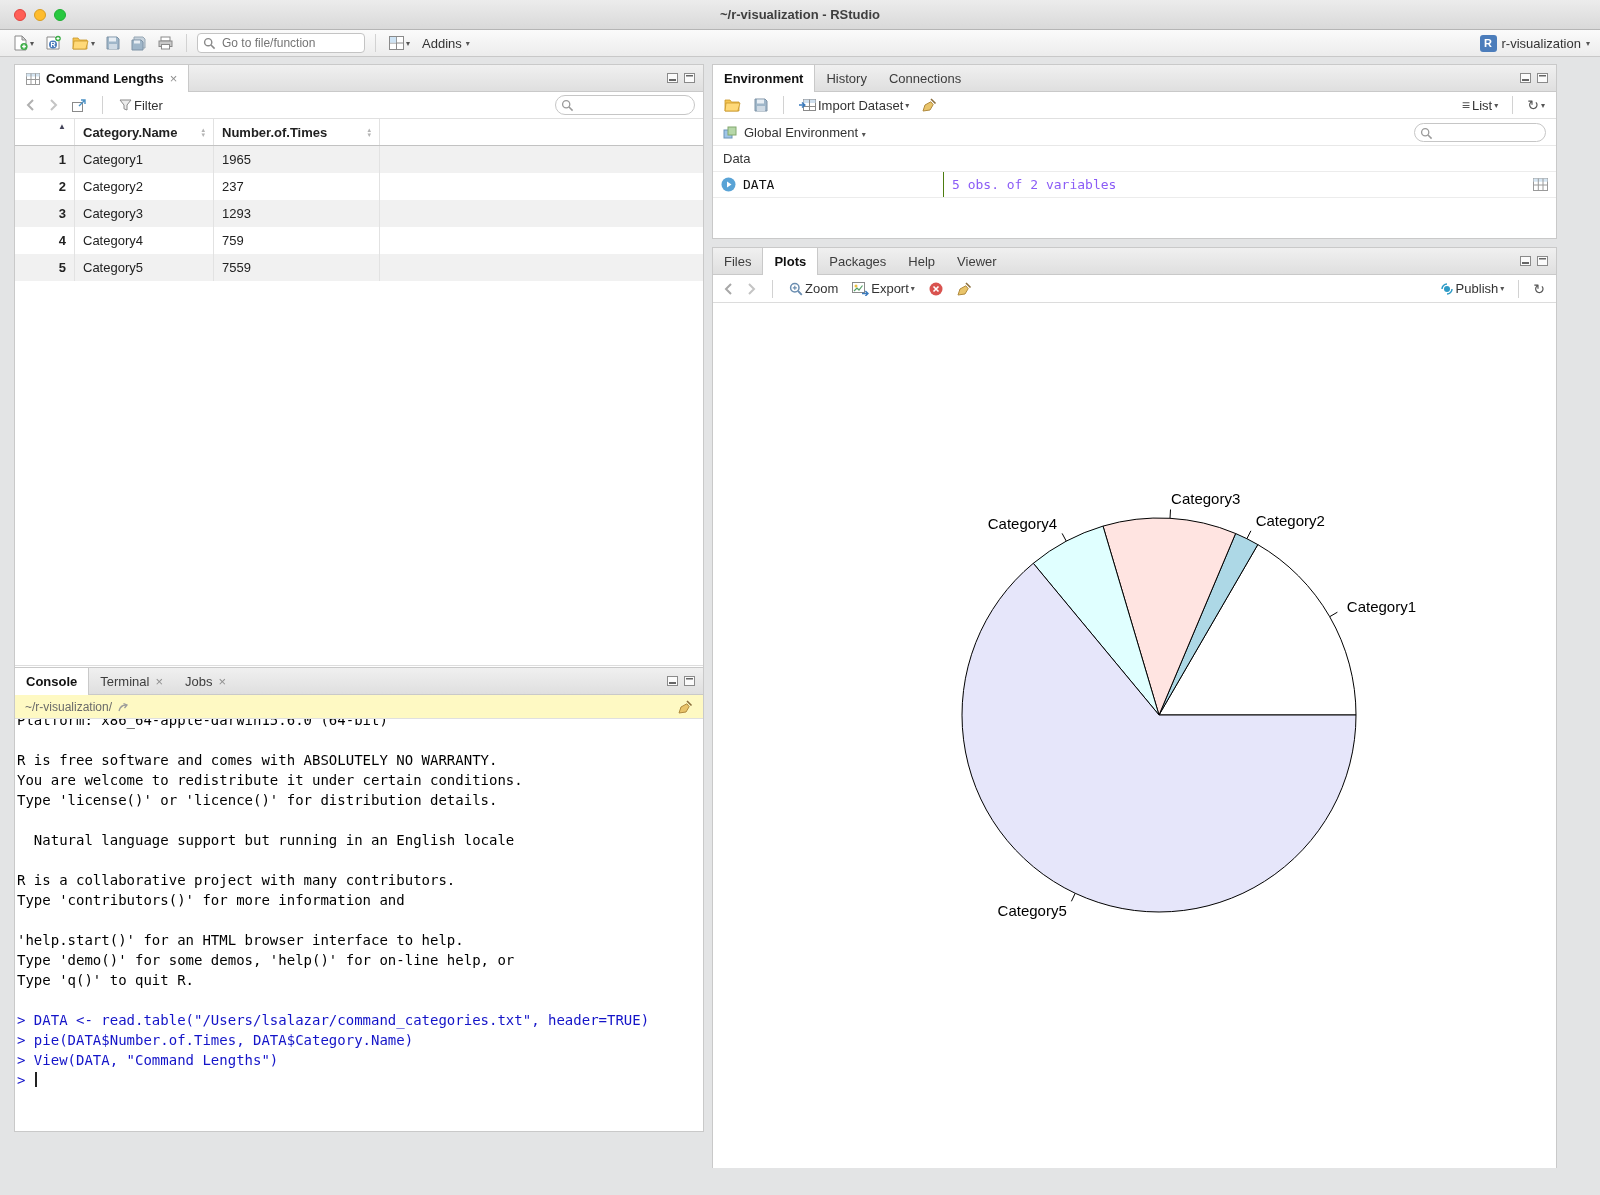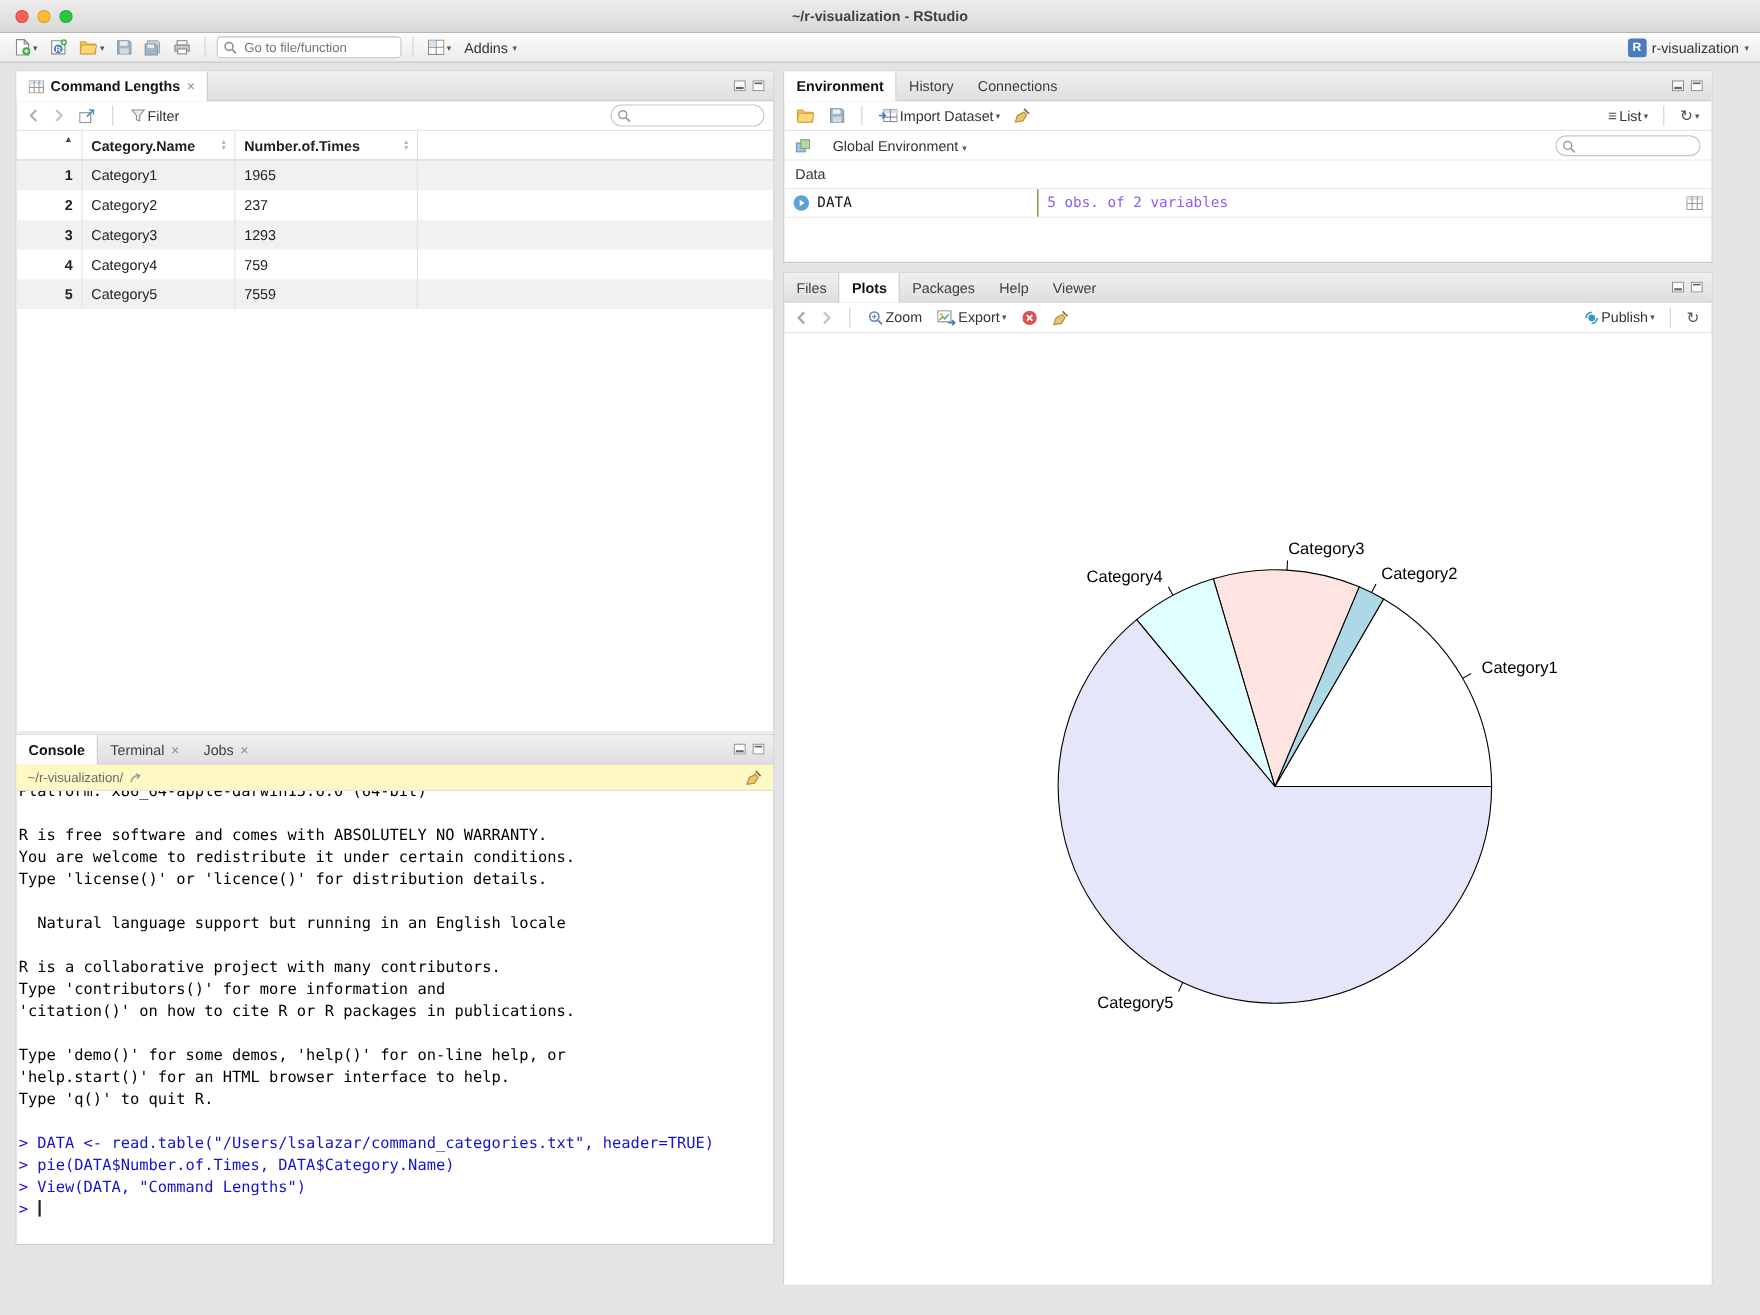--- a/index.html
+++ b/index.html
@@ -84,21 +84,21 @@
   .cline.cmd { color:#1414c8; }
   .console-body .cline:first-child { margin-top:-11px; }
   .cursor { display:inline-block; width:2px; height:15px; background:#222;
     vertical-align:-2px; margin-left:1px; }
 
   
   .env-toolbar { display:flex; align-items:center; height:27px; padding:0 8px; gap:7px;
     border-bottom:1px solid #e0e0e0; font-size:13px; color:#333; }
   .env-right { margin-left:auto; display:flex; align-items:center; gap:6px; }
   .glyph { font-size:14px; color:#555; }
-  .scopebar { display:flex; align-items:center; height:27px; padding:0 10px; gap:20px;
+  .scopebar { display:flex; align-items:center; height:27px; padding:0 10px; gap:7px;
     border-bottom:1px solid #e8e8e8; font-size:13px; color:#333; }
   .scopebar .search-input { width:132px; height:19px; }
   .env-section { height:25px; display:flex; align-items:center; padding-left:10px;
     font-size:13px; color:#333; }
   .env-row { display:flex; align-items:center; height:27px; border-top:1px solid #ececec;
     border-bottom:1px solid #ececec; font-size:13px; }
   .env-name { font-family:"DejaVu Sans Mono", monospace; margin-left:7px; width:200px; color:#111; }
   .env-val  { font-family:"DejaVu Sans Mono", monospace; flex:1; border-left:1px solid #4d7c0f;
     padding-left:8px; height:100%; display:flex; align-items:center; color:#8b5cf6; }
   .env-grid-btn { margin:0 8px; display:flex; align-items:center; }
@@ -348,24 +348,23 @@
         <div class="cline out">Platform: x86_64-apple-darwin15.6.0 (64-bit)</div>
         <div class="cline out"></div>
         <div class="cline out">R is free software and comes with ABSOLUTELY NO WARRANTY.</div>
         <div class="cline out">You are welcome to redistribute it under certain conditions.</div>
         <div class="cline out">Type 'license()' or 'licence()' for distribution details.</div>
         <div class="cline out"></div>
         <div class="cline out">  Natural language support but running in an English locale</div>
         <div class="cline out"></div>
         <div class="cline out">R is a collaborative project with many contributors.</div>
         <div class="cline out">Type 'contributors()' for more information and</div>
-        <div class="cline out">'citation()' on how to cite R or R packages in publications.</div>
         <div class="cline out"></div>
+        <div class="cline out">'help.start()' for an HTML browser interface to help.</div>
         <div class="cline out">Type 'demo()' for some demos, 'help()' for on-line help, or</div>
-        <div class="cline out">'help.start()' for an HTML browser interface to help.</div>
         <div class="cline out">Type 'q()' to quit R.</div>
         <div class="cline out"></div>
         <div class="cline cmd">&gt; DATA &lt;- read.table("/Users/lsalazar/command_categories.txt", header=TRUE)</div>
         <div class="cline cmd">&gt; pie(DATA$Number.of.Times, DATA$Category.Name)</div>
         <div class="cline cmd">&gt; View(DATA, "Command Lengths")</div>
         <div class="cline cmd">&gt; <span class="cursor"></span></div>
       </div>
   </div>
 
   <div class="pane" id="pane-env">

